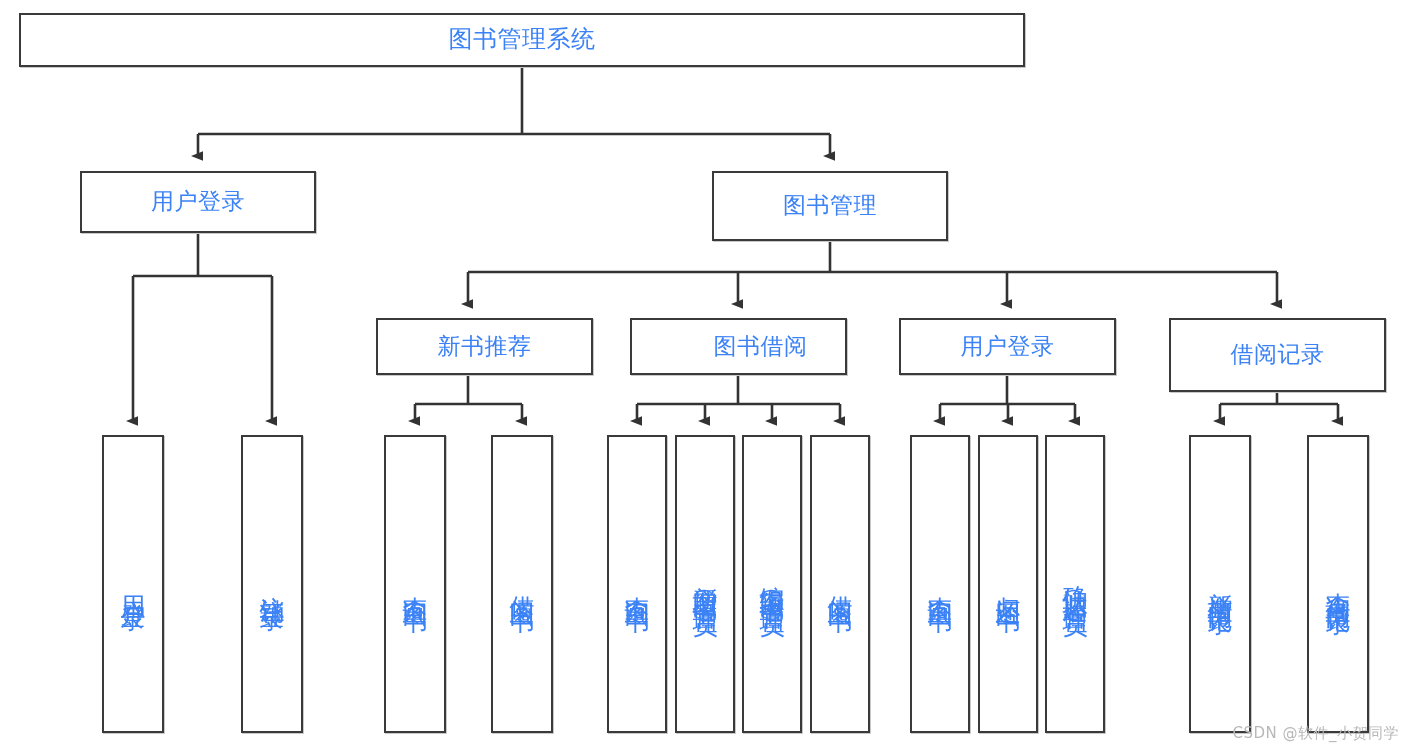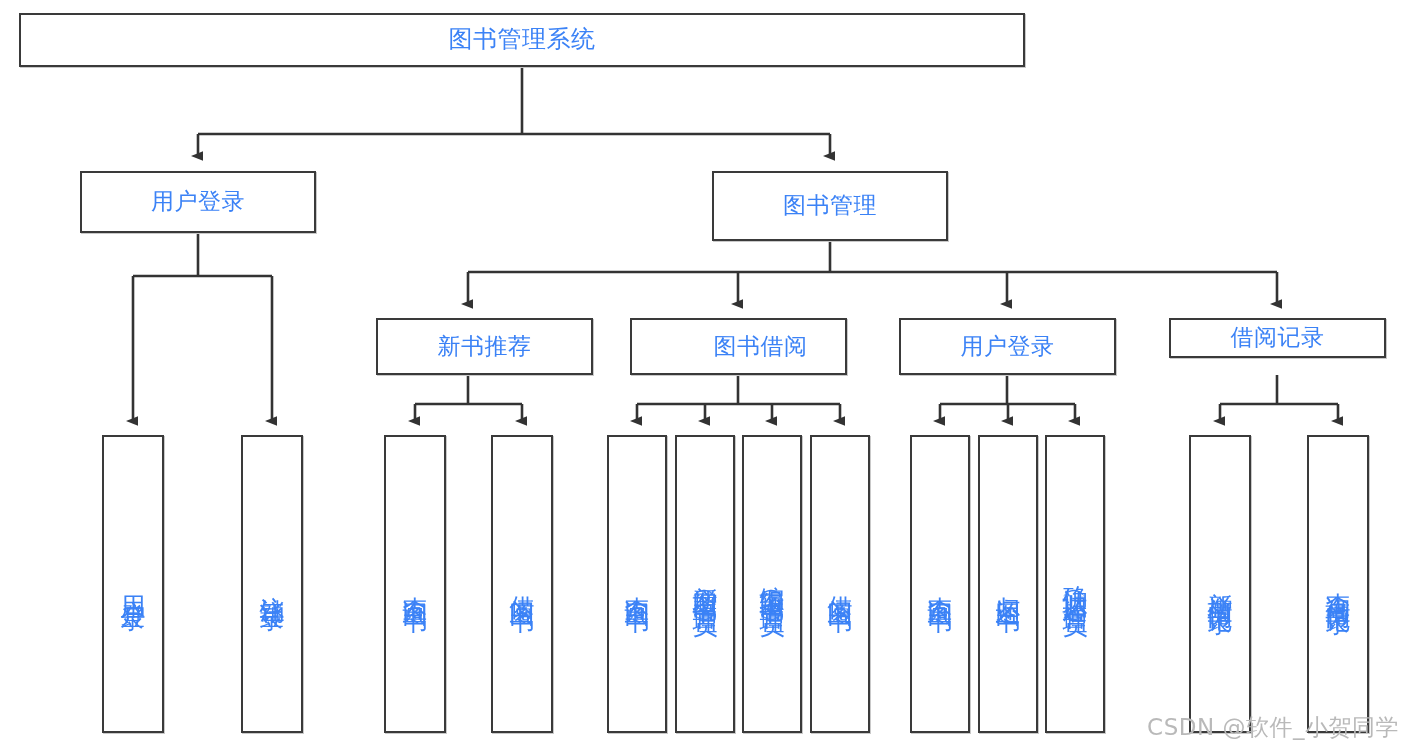--- a/index.html
+++ b/index.html
@@ -58,21 +58,21 @@
     writing-mode: vertical-rl;
     text-orientation: upright;
     font-size: 25px;
     letter-spacing: 4px;
     line-height: 1.0;
   }
   .watermark {
     position: absolute;
     right: 6px;
     bottom: 4px;
-    font-size: 23px;
+    font-size: 15px;
     color: #b9b9b9;
     letter-spacing: 0.5px;
     white-space: nowrap;
     font-family: "DejaVu Sans", "Liberation Sans", sans-serif;
     text-align: center;
   }
 </style>
 </head>
 <body>
 
@@ -144,21 +144,21 @@
 
   <div class="node horiz" style="left:360px; top:318px; width:217px; height:57px;margin-left:16px;">
     <span class="label">新书推荐</span>
   </div>
   <div class="node horiz" style="left:630px; top:318px; width:217px; height:57px;padding-left:44px;">
     <span class="label">图书借阅</span>
   </div>
   <div class="node horiz" style="left:899px; top:318px; width:217px; height:57px;">
     <span class="label">用户登录</span>
   </div>
-  <div class="node horiz" style="left:1169px; top:318px; width:217px; height:40px;">
+  <div class="node horiz" style="left:1169px; top:318px; width:217px; height:74px;">
     <span class="label">借阅记录</span>
   </div>
 
   <div class="node vert" style="left:102px; top:435px; width:62px; height:298px;">
     <span class="label">用户登录</span>
   </div>
   <div class="node vert" style="left:241px; top:435px; width:62px; height:298px;">
     <span class="label">注销登录</span>
   </div>
 

